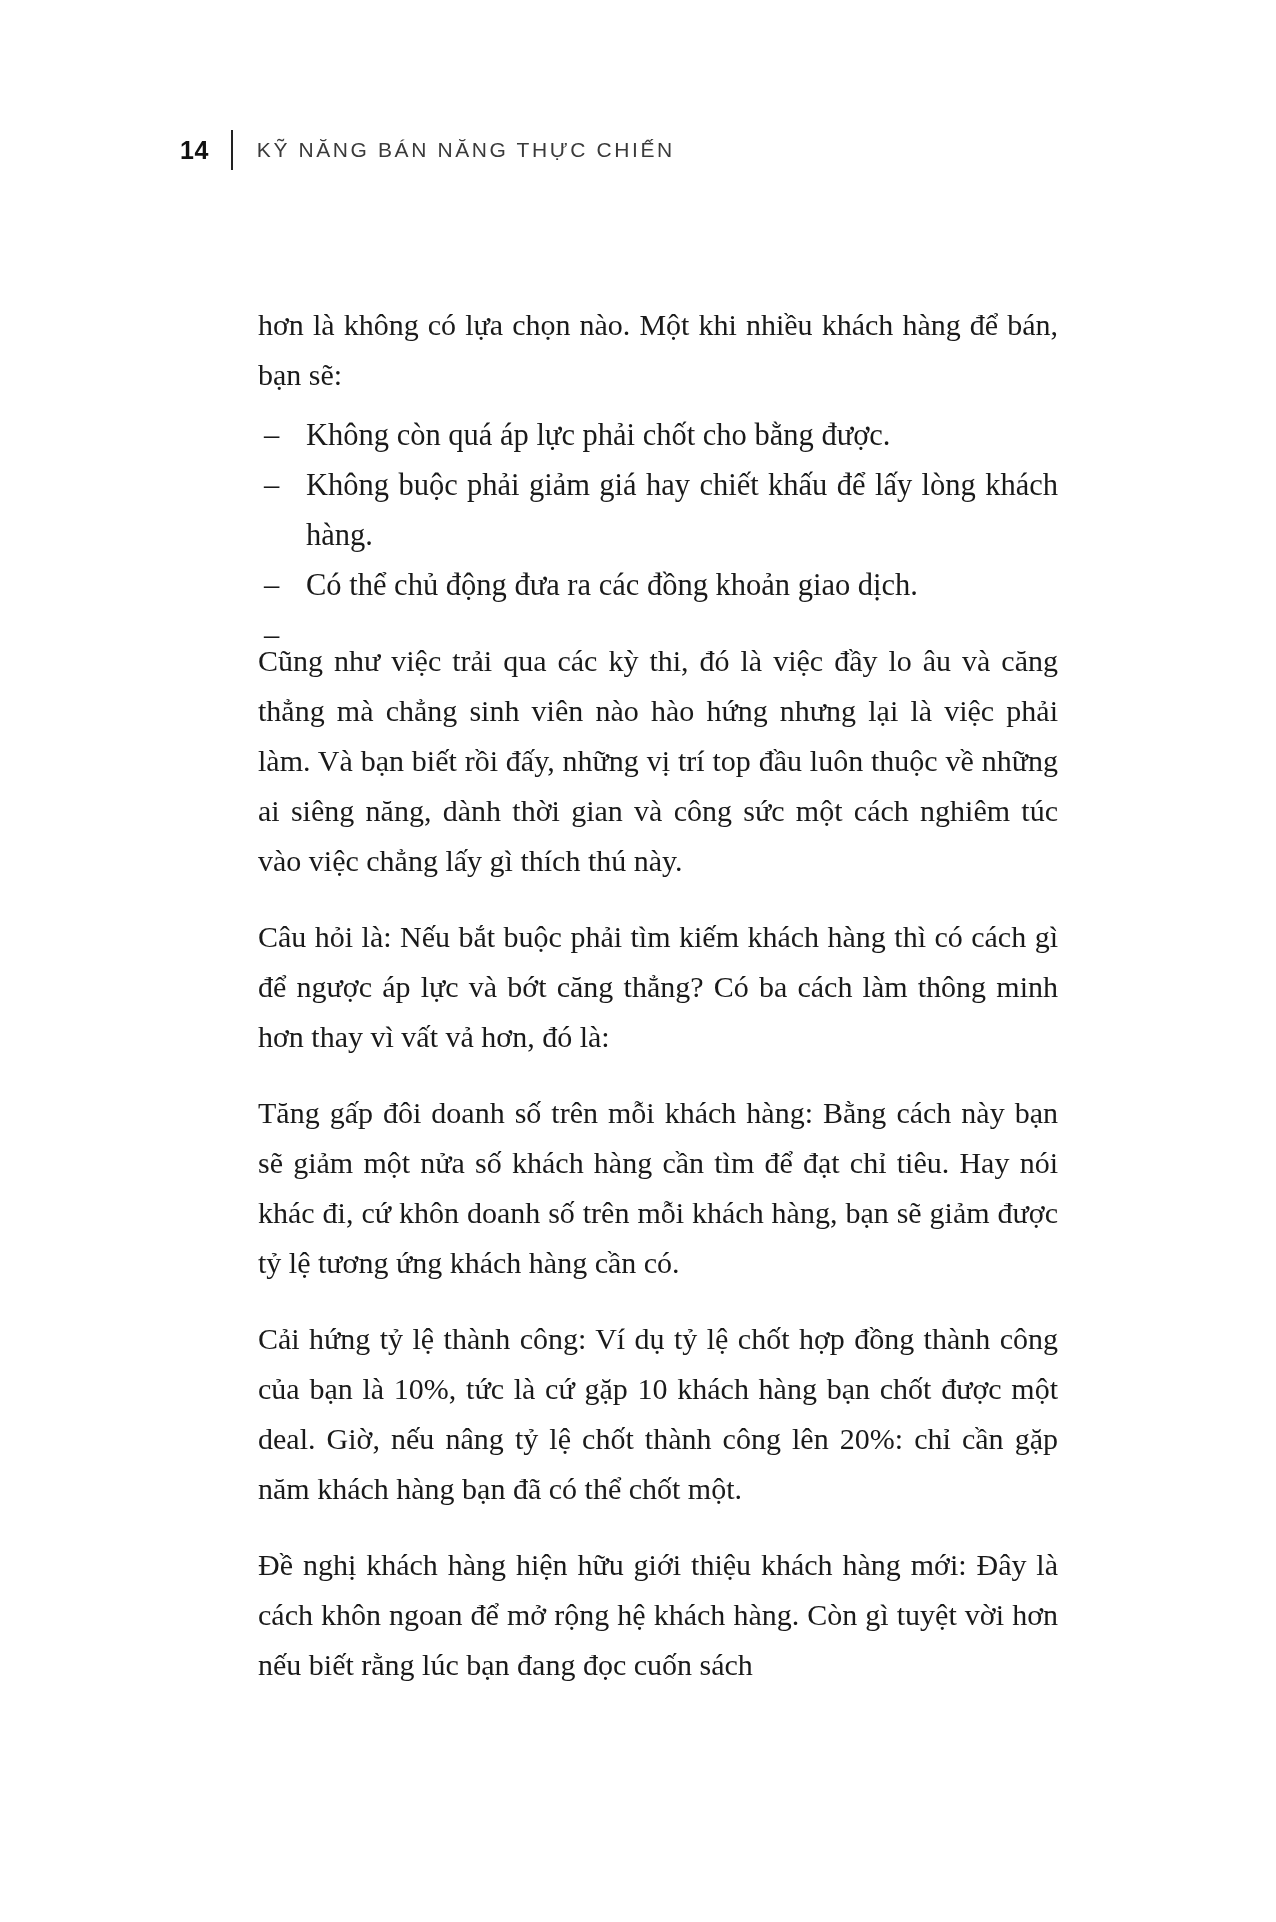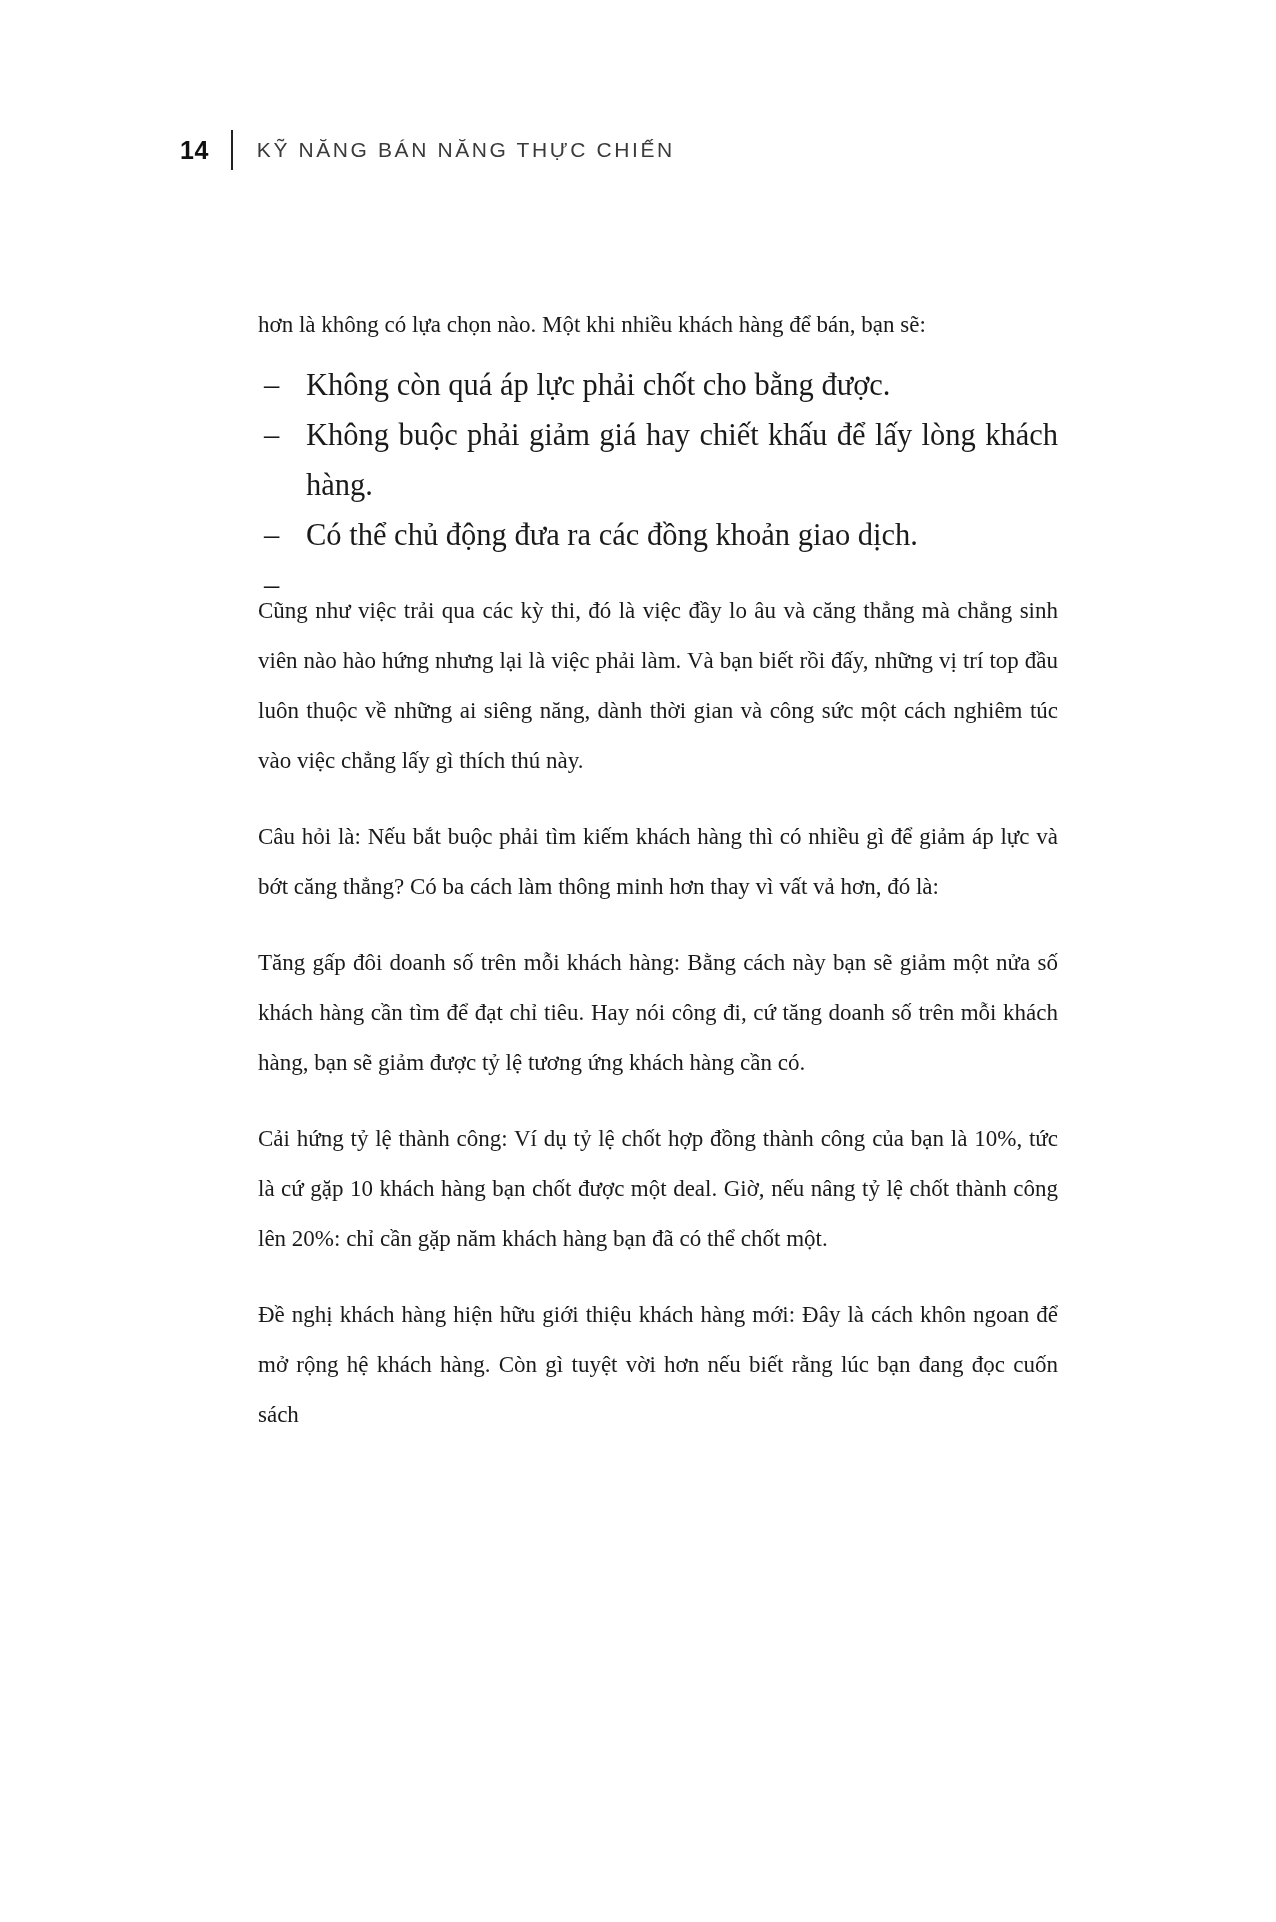--- a/index.html
+++ b/index.html
@@ -59,21 +59,21 @@
   
   .column {
     position: absolute;
     top: 300px;
     left: 246px;
     width: 800px;
   }
 
   p.para {
     margin: 0 0 26px 0;
-    font-size: 23px;
+    font-size: 30px;
     line-height: 50px;
     text-align: justify;
     text-justify: inter-word;
     hyphens: none;
   }
   p.para.tight {
     margin-bottom: 10px;
   }
 
   ul.bullets {
@@ -130,22 +130,22 @@
       <li>
         <span class="dash">–</span>
         <span>Có thể chủ động đưa ra các đồng khoản giao dịch.</span>
       </li>
       <li>
         <span class="dash">–</span>
       </li>
     </ul>
 
     <p class="para">Cũng như việc trải qua các kỳ thi, đó là việc đầy lo âu và căng thẳng mà chẳng sinh viên nào hào hứng nhưng lại là việc phải làm. Và bạn biết rồi đấy, những vị trí top đầu luôn thuộc về những ai siêng năng, dành thời gian và công sức một cách nghiêm túc vào việc chẳng lấy gì thích thú này.</p>
-    <p class="para">Câu hỏi là: Nếu bắt buộc phải tìm kiếm khách hàng thì có nhiều gì để giảm áp lực và bớt căng thẳng? Có ba cách làm thông minh hơn thay vì vất vả hơn, đó là:</p>
+    <p class="para">Câu hỏi là: Nếu bắt buộc phải tìm kiếm khách hàng thì có cách gì để ngược áp lực và bớt căng thẳng? Có ba cách làm thông minh hơn thay vì vất vả hơn, đó là:</p>
 
-    <p class="para"><span class="lead-in">Tăng gấp đôi doanh số trên mỗi khách hàng</span><span>: Bằng cách này bạn sẽ giảm một nửa số khách hàng cần tìm để đạt chỉ tiêu. Hay nói công đi, cứ tăng doanh số trên mỗi khách hàng, bạn sẽ giảm được tỷ lệ tương ứng khách hàng cần có.</span></p>
+    <p class="para"><span class="lead-in">Tăng gấp đôi doanh số trên mỗi khách hàng</span><span>: Bằng cách này bạn sẽ giảm một nửa số khách hàng cần tìm để đạt chỉ tiêu. Hay nói khác đi, cứ khôn doanh số trên mỗi khách hàng, bạn sẽ giảm được tỷ lệ tương ứng khách hàng cần có.</span></p>
 
     <p class="para"><span class="lead-in">Cải hứng tỷ lệ thành công</span><span>: Ví dụ tỷ lệ chốt hợp đồng thành công của bạn là 10%, tức là cứ gặp 10 khách hàng bạn chốt được một deal. Giờ, nếu nâng tỷ lệ chốt thành công lên 20%: chỉ cần gặp năm khách hàng bạn đã có thể chốt một.</span></p>
 
     <p class="para"><span class="lead-in">Đề nghị khách hàng hiện hữu giới thiệu khách hàng mới</span><span>: Đây là cách khôn ngoan để mở rộng hệ khách hàng. Còn gì tuyệt vời hơn nếu biết rằng lúc bạn đang đọc cuốn sách</span></p>
 
   </div>
 </div>
 
 </body></html>

